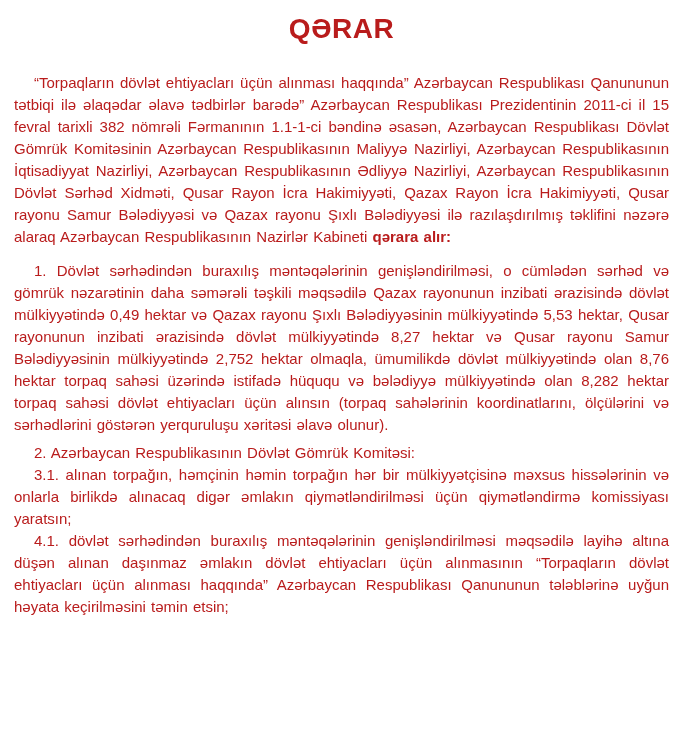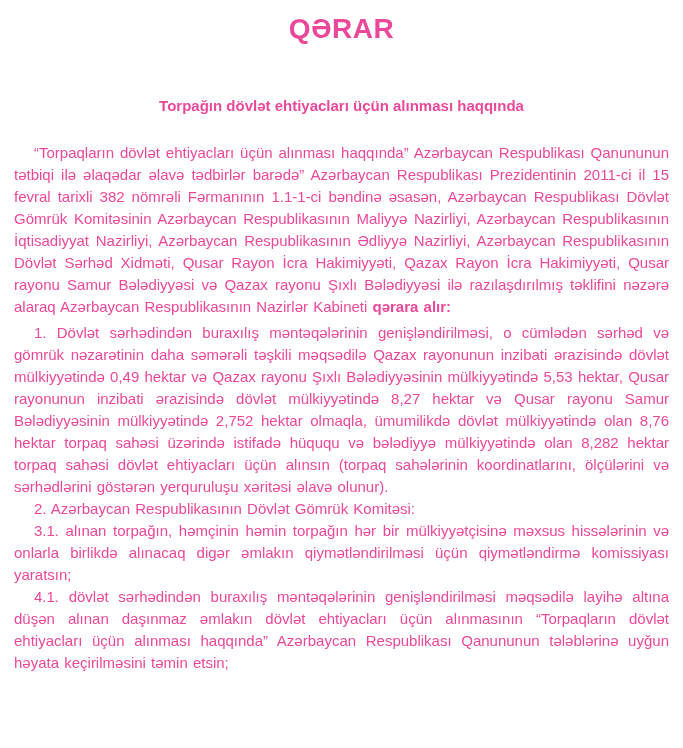--- a/index.html
+++ b/index.html
@@ -5,21 +5,21 @@
   html, body {
     margin: 0;
     padding: 0;
     background: #ffffff;
   }
   .page {
     position: relative;
     width: 683px;
     height: 748px;
     background: #ffffff;
-    color: #ec4899;
+    color: #b91c1c;
     font-family: "Liberation Sans", "DejaVu Sans", sans-serif;
     overflow: hidden;
     box-sizing: border-box;
   }
   .doc-title {
     margin: 12px 14px 0 14px;
     font-size: 28px;
     line-height: 34px;
     font-weight: bold;
     text-align: center;
@@ -34,32 +34,31 @@
   }
   .para {
     margin: 0 14px;
     font-size: 15px;
     line-height: 22px;
     text-align: justify;
     text-indent: 20px;
     word-spacing: 1px;
   }
   .para.intro   { margin-top: 26px; }
-  .para.point-1 { margin-top: 4px; }
-  .para.point-2 { margin-top: 0; }
+  .para.point-1 { margin-top: 12px; }
+  .para.point-2 { margin-top: 6px; }
   .bold { font-weight: bold; }
 </style>
 </head>
 <body>
 
 <div class="page">
 
   <h1 class="doc-title">QƏRAR</h1>
 
-  <h2 class="doc-subtitle">Torpağın dövlət ehtiyacları üçün alınması haqqında</h2>
 
   <p class="para intro"><span>“Torpaqların dövlət ehtiyacları üçün alınması haqqında” Azərbaycan Respublikası Qanununun tətbiqi ilə əlaqədar əlavə tədbirlər barədə” Azərbaycan Respublikası Prezidentinin 2011-ci il 15 fevral tarixli 382 nömrəli Fərmanının 1.1-1-ci bəndinə əsasən, Azərbaycan Respublikası Dövlət Gömrük Komitəsinin Azərbaycan Respublikasının Maliyyə Nazirliyi, Azərbaycan Respublikasının İqtisadiyyat Nazirliyi, Azərbaycan Respublikasının Ədliyyə Nazirliyi, Azərbaycan Respublikasının Dövlət Sərhəd Xidməti, Qusar Rayon İcra Hakimiyyəti, Qazax Rayon İcra Hakimiyyəti, Qusar rayonu Samur Bələdiyyəsi və Qazax rayonu Şıxlı Bələdiyyəsi ilə razılaşdırılmış təklifini nəzərə alaraq Azərbaycan Respublikasının Nazirlər Kabineti </span><span class="bold">qərara alır:</span></p>
 
   <p class="para point-1">1. Dövlət sərhədindən buraxılış məntəqələrinin genişləndirilməsi, o cümlədən sərhəd və gömrük nəzarətinin daha səmərəli təşkili məqsədilə Qazax rayonunun inzibati ərazisində dövlət mülkiyyətində 0,49 hektar və Qazax rayonu Şıxlı Bələdiyyəsinin mülkiyyətində 5,53 hektar, Qusar rayonunun inzibati ərazisində dövlət mülkiyyətində 8,27 hektar və Qusar rayonu Samur Bələdiyyəsinin mülkiyyətində 2,752 hektar olmaqla, ümumilikdə dövlət mülkiyyətində olan 8,76 hektar torpaq sahəsi üzərində istifadə hüququ və bələdiyyə mülkiyyətində olan 8,282 hektar torpaq sahəsi dövlət ehtiyacları üçün alınsın (torpaq sahələrinin koordinatlarını, ölçülərini və sərhədlərini göstərən yerquruluşu xəritəsi əlavə olunur).</p>
 
   <p class="para point-2">2. Azərbaycan Respublikasının Dövlət Gömrük Komitəsi:</p>
 
   <p class="para point-2-1">3.1. alınan torpağın, həmçinin həmin torpağın hər bir mülkiyyətçisinə məxsus hissələrinin və onlarla birlikdə alınacaq digər əmlakın qiymətləndirilməsi üçün qiymətləndirmə komissiyası yaratsın;</p>
 
   <p class="para point-2-2">4.1. dövlət sərhədindən buraxılış məntəqələrinin genişləndirilməsi məqsədilə layihə altına düşən alınan daşınmaz əmlakın dövlət ehtiyacları üçün alınmasının “Torpaqların dövlət ehtiyacları üçün alınması haqqında” Azərbaycan Respublikası Qanununun tələblərinə uyğun həyata keçirilməsini təmin etsin;</p>

